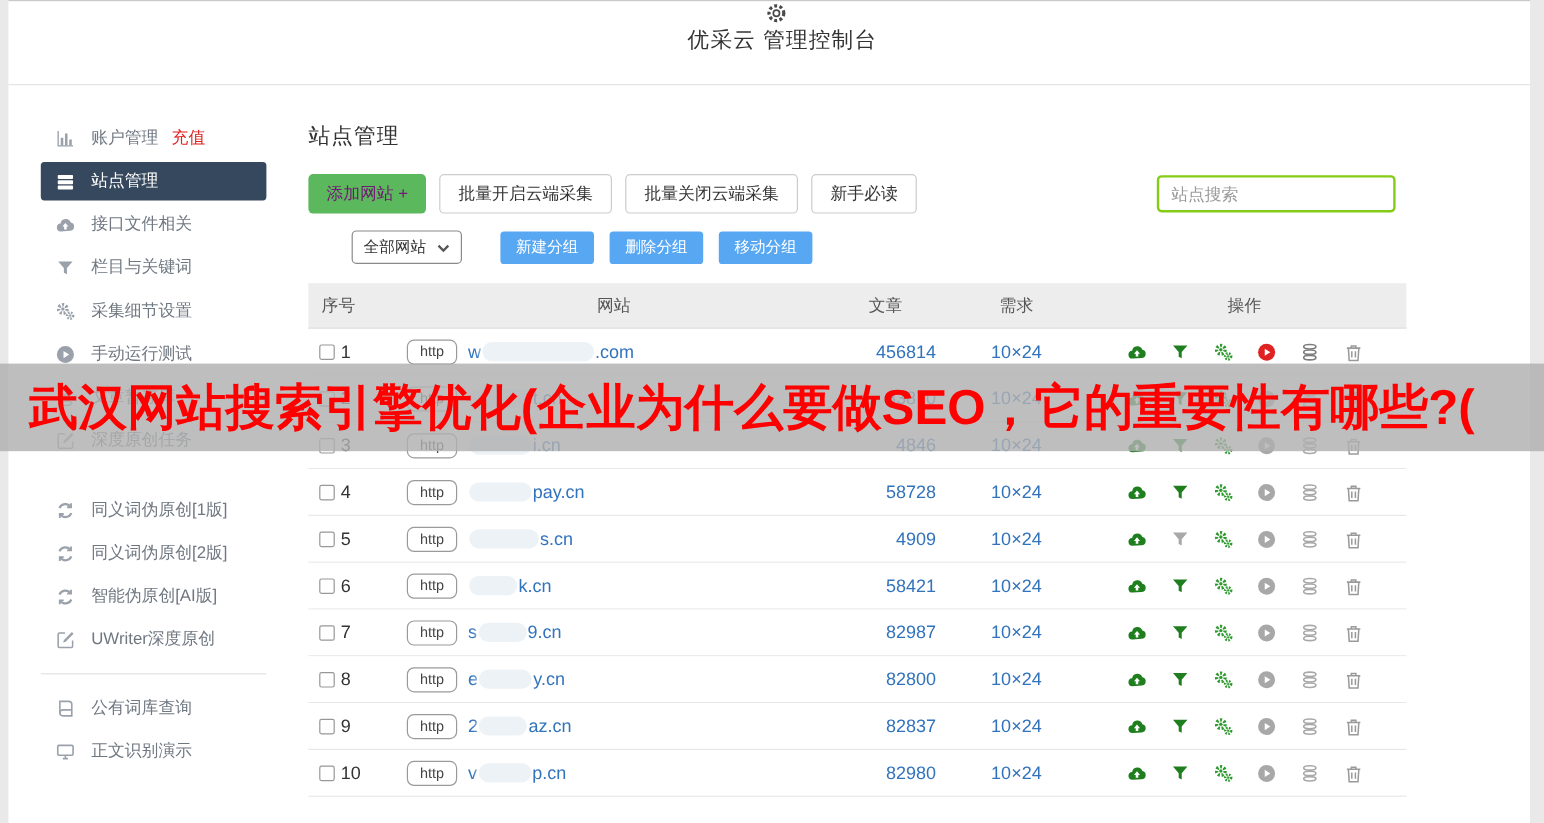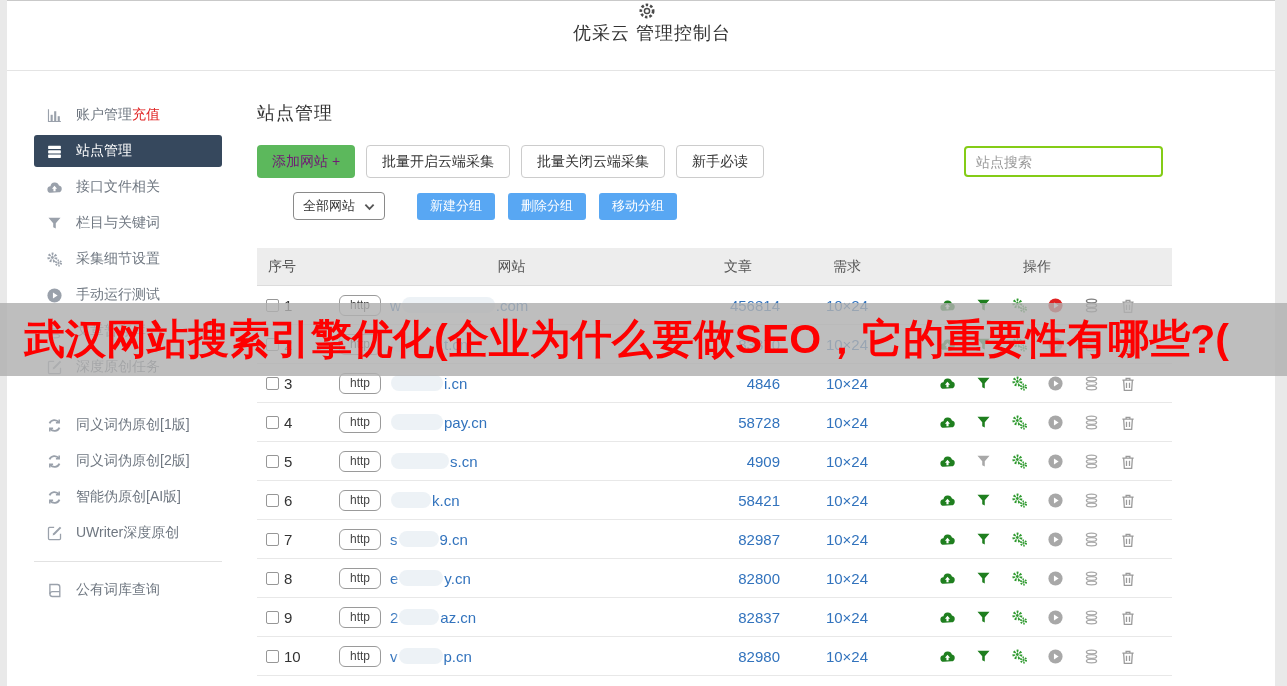--- a/index.html
+++ b/index.html
@@ -17,42 +17,42 @@
   .app-title { font-size:18px; font-weight:400; color:#333; letter-spacing:1px; }
   
   .body-wrap { display:flex; height:calc(100% - 70px); }
   .sidebar { width:243px; padding:26px 0 0 27px; flex:none; }
   .side-item { display:flex; align-items:center; height:36px; padding-left:12px; margin-right:28px;
                font-size:14px; color:#6f7781; cursor:default; }
   .side-item .sic { width:17px; height:17px; margin-right:13px; color:#9aa1ab; flex:none; }
   .side-item .sic svg { width:17px; height:17px; display:block; }
   .side-item.active { background:#36485d; border-radius:3px; color:#fff; height:32px; margin-top:2px; margin-bottom:2px; }
   .side-item.active .sic { color:#fff; }
-  .side-extra { color:#e02222; margin-left:0; }
+  .side-extra { color:#e02222; margin-left:11px; }
   .side-spacer { height:22px; }
   .side-divider { border-top:1px solid #e2e2e2; margin:10px 28px 10px 0; }
   
   .main { flex:1; padding:30px 0 0 7px; position:relative; max-width:922px; }
   .page-title { font-size:18px; font-weight:400; color:#333; letter-spacing:1px; }
   .toolbar { margin-top:20px; display:flex; align-items:center; position:relative; }
   .btn { border:none; border-radius:4px; font-size:14px; height:33px; padding:0 15px; cursor:pointer;
          font-family:inherit; }
   .btn.green { background:#5cb85c; color:#701a75; }
   .btn.white { background:#fff; border:1px solid #ccc; color:#333; margin-left:11px; }
   .search-input { position:absolute; right:9px; top:1px; width:199px; height:31px; border:2px solid #84cc16;
                   border-radius:4px; padding:0 10px; font-size:14px; font-family:inherit; color:#333; }
   .search-input::placeholder { color:#9a9a9a; }
   .groupbar { margin-top:14px; display:flex; align-items:center;padding-left:36px; }
   .group-select { width:92px; height:28px; border:1px solid #8a8a8a; border-radius:4px; display:flex;
                   align-items:center; justify-content:space-between; padding:0 9px; font-size:13px; color:#333;
                   background:#fff; cursor:pointer; }
   .btn.blue { background:#58a7f3; color:#fff; height:27px; font-size:13px; border-radius:3px; padding:0 13px; margin-left:13px; }
   .btn.blue.first { margin-left:32px; }
   
-  .table { margin-top:28px; width:100%; }
+  .table { margin-top:16px; width:100%; }
   .trow, .thead { display:grid; grid-template-columns:82px 345px 108px 110px 1fr; align-items:center; }
   .thead { background:#ededed; height:38px; font-size:14px; color:#555; border-bottom:1px solid #dcdcdc; }
   .thead .h-seq { padding-left:11px; text-align:left; }
   .thead .h-c { text-align:center; }
   .trow { height:39px; border-bottom:1px solid #e8e8e8; background:#fff; font-size:14px; }
   .c-seq { padding-left:9px; display:flex; align-items:center; }
   .cb { width:13px; height:13px; border:1px solid #979797; border-radius:2px; background:#fff; margin-right:5px; flex:none; }
   .rownum { color:#333; font-size:15px; }
   .c-site { display:flex; align-items:center; }
   .http-chip { border:1px solid #9a9a9a; border-radius:6px; font-size:12px; color:#444; padding:2px 10px 3px;
@@ -227,20 +227,30 @@
         <div class="side-item">
     <span class="sic">
             <svg viewBox="0 0 24 24" fill="none" stroke="currentColor" stroke-width="1.9">
               <path d="M5.5 3.5H16a3.5 3.5 0 0 1 3.5 3.5v13.5H9A3.5 3.5 0 0 1 5.5 17z"></path>
               <path d="M5.5 17A3.5 3.5 0 0 1 9 13.5h10.5"></path>
             </svg>
           </span>
     <span class="slabel">公有词库查询</span>
 
   </div>
+        <div class="side-item">
+    <span class="sic">
+            <svg viewBox="0 0 24 24" fill="none" stroke="currentColor" stroke-width="1.9">
+              <rect x="3" y="4.5" width="18" height="11.5" rx="1.4"></rect>
+              <path d="M9 20h6M12 16v4"></path>
+            </svg>
+          </span>
+    <span class="slabel">正文识别演示</span>
+
+  </div>
       </nav>
 
     <main class="main">
       <h2 class="page-title">站点管理</h2>
 
       <div class="toolbar">
         <button class="btn green">添加网站 +</button>
         <button class="btn white">批量开启云端采集</button>
         <button class="btn white">批量关闭云端采集</button>
         <button class="btn white">新手必读</button>

